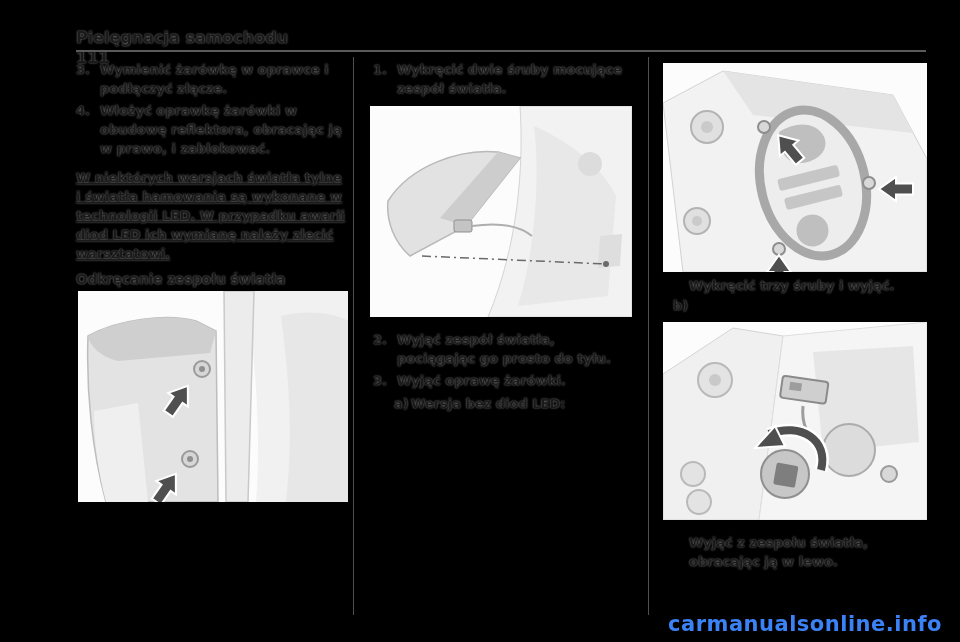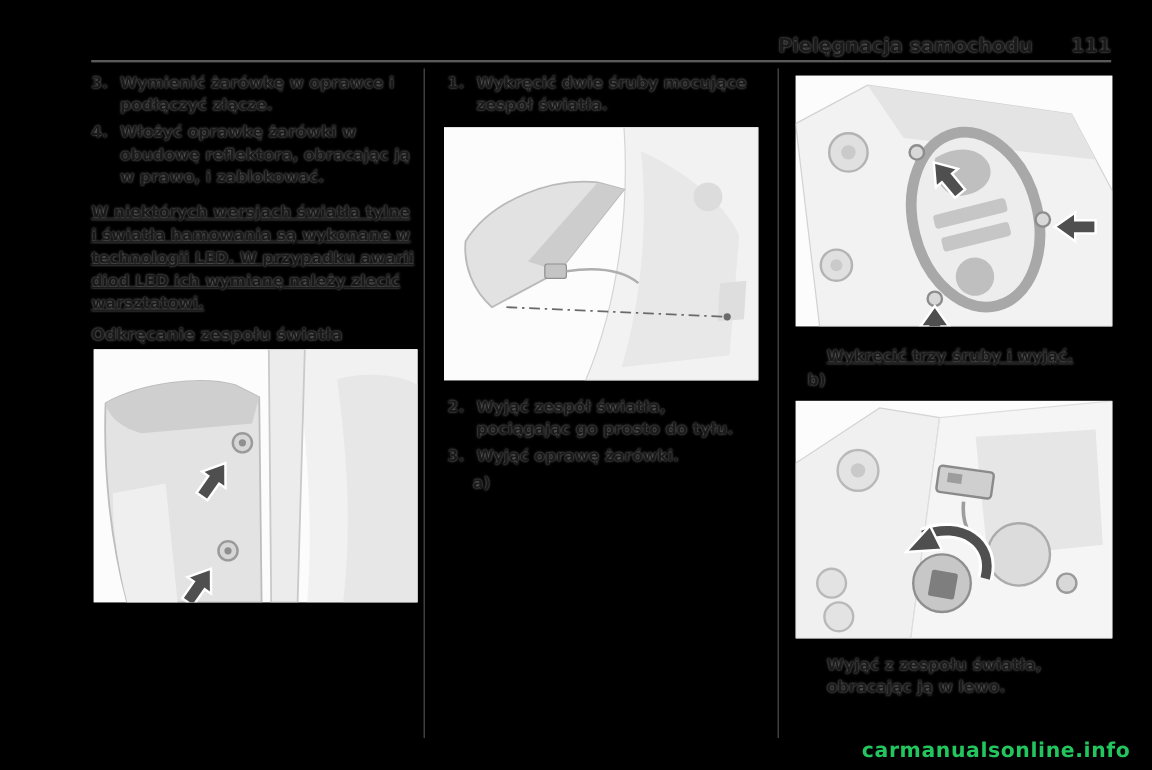--- a/index.html
+++ b/index.html
@@ -3,21 +3,21 @@
 <meta charset="utf-8">
 <style>
   html,body{margin:0;padding:0;background:#000;}
   .page{
     position:relative;width:960px;height:642px;background:#000;overflow:hidden;
     font-family:"DejaVu Sans","Liberation Sans",sans-serif;
     font-weight:bold;color:#1a1a1a;
     text-shadow:0 0 2px #8e8e8e;
   }
   
-  .header{position:absolute;left:76px;right:34px;top:28px;display:flex;justify-content:flex-end;align-items:center;gap:32px;font-size:16px;line-height:20px;}
+  .header{position:absolute;left:76px;right:34px;top:28px;display:flex;justify-content:flex-end;align-items:flex-start;font-size:16px;line-height:20px;flex-direction:column;}
   .hdr-rule{position:absolute;left:76px;right:34px;top:50px;height:2px;background:#5a5a5a;}
   
   .vline{position:absolute;top:57px;width:1px;height:558px;background:#4f4f4f;}
   .vline-1{left:353px;}
   .vline-2{left:648px;}
   
   .col{position:absolute;top:60px;font-size:13px;line-height:19px;}
   .col-left{left:76px;width:272px;}
   .col-mid{left:373px;width:262px;}
   .col-right{left:663px;width:264px;}
@@ -31,27 +31,27 @@
   .h3{font-size:13.5px;line-height:17px;margin-top:8px;}
   .fig{background:#fcfcfc;overflow:hidden;}
   .fig svg{display:block;}
   .figA{margin-top:3px;margin-left:2px;width:270px;height:211px;}
   .col-mid .figB{margin-top:8px;margin-left:-3px;width:262px;height:211px;}
   .s2{margin-top:13px;}
   .s3{margin-top:3px;}
   .sub{display:flex;margin-left:21px;margin-top:4px;}
   .sub .num{flex:none;width:17px;}
   .figC{margin-top:3px;width:264px;height:209px;}
-  .cap{margin-left:26px;margin-top:16px;text-decoration:underline;}
+  .cap{margin-left:26px;margin-top:4px;}
   .sub3{display:flex;margin-left:10px;margin-top:1px;}
   .sub3 .num{flex:none;width:16px;}
   .figD{margin-top:7px;width:264px;height:198px;}
   .cap2{margin-left:26px;margin-top:13px;}
   
-  .watermark{position:absolute;right:18px;bottom:6px;font-size:17px;color:#22c55e;text-shadow:none;letter-spacing:0.5px;}
+  .watermark{position:absolute;right:18px;bottom:6px;font-size:21px;color:#3b82f6;text-shadow:none;letter-spacing:0.5px;}
 </style>
 </head>
 <body>
 
 <div class="page">
 
   <div class="header">
     <span>Pielęgnacja samochodu</span>
     <span>111</span>
   </div>
@@ -120,20 +120,21 @@
     <div class="step s2">
       <span class="num">2.</span>
       <span class="txt">Wyjąć zespół światła, pociągając go prosto do tyłu.</span>
     </div>
     <div class="step s3">
       <span class="num">3.</span>
       <span class="txt">Wyjąć oprawę żarówki.</span>
     </div>
     <div class="sub">
       <span class="num">a)</span>
+      <span class="txt">Wersja bez diod LED:</span>
     </div>
   </div>
 
   <div class="col col-right">
     <div class="fig figC">
       <svg width="264" height="209" viewBox="0 0 264 209" xmlns="http://www.w3.org/2000/svg">
         <rect width="264" height="209" fill="#fcfcfc"></rect>
         <path d="M0 40 L60 8 L230 32 L264 96 L264 209 L20 209 Z" fill="#f2f2f2" stroke="#d2d2d2"></path>
         <path d="M60 8 L230 32 L250 70 L90 52 Z" fill="#e4e4e4"></path>
         <circle cx="44" cy="64" r="16" fill="#e0e0e0" stroke="#b3b3b3" stroke-width="2"></circle>

